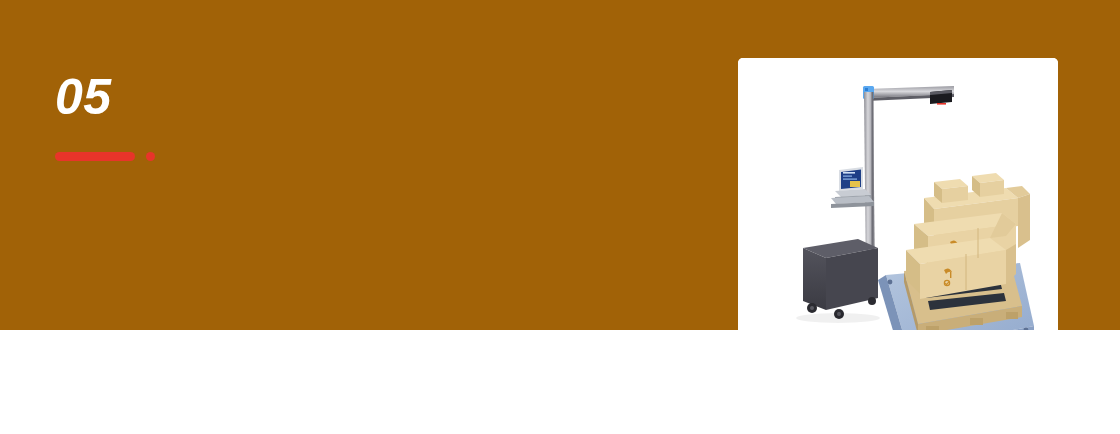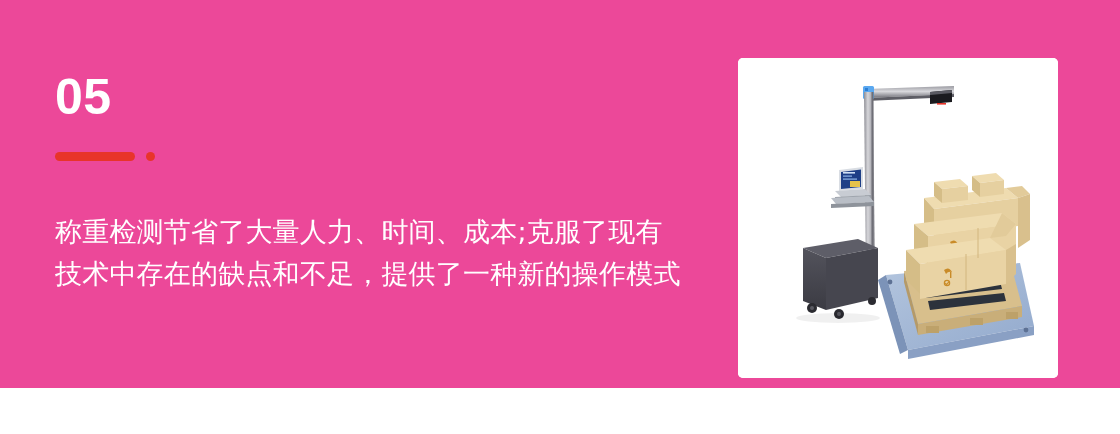--- a/index.html
+++ b/index.html
@@ -10,23 +10,24 @@
   body {
     width: 1120px;
     height: 434px;
     overflow: hidden;
     font-family: "Liberation Sans", "DejaVu Sans", sans-serif;
   }
 
   .slide {
     position: relative;
     width: 1120px;
-    height: 388px;
-    background: #ec4899;
+    height: 330px;
+    background: #a16207;
     overflow: hidden;
+    font-style: italic;
   }
 
   
   .left-col {
     position: absolute;
     left: 55px;
     top: 0;
     width: 640px;
     height: 434px;
   }
@@ -107,21 +108,20 @@
 
   <div class="left-col">
 
     <div class="section-number">05</div>
 
     <div class="accent-row">
       <span class="accent-bar"></span>
       <span class="accent-dot"></span>
     </div>
 
-    <div class="body-text">称重检测节省了大量人力、时间、成本;克服了现有技术中存在的缺点和不足，提供了一种新的操作模式</div>
 
   </div>
 
   <div class="image-card">
     <div class="scene">
       <svg viewBox="0 0 320 320" xmlns="http://www.w3.org/2000/svg">
         <defs>
           <linearGradient id="poleGrad" x1="0" y1="0" x2="1" y2="0">
             <stop offset="0%" stop-color="#8e8e95"></stop>
             <stop offset="35%" stop-color="#d6d6da"></stop>

